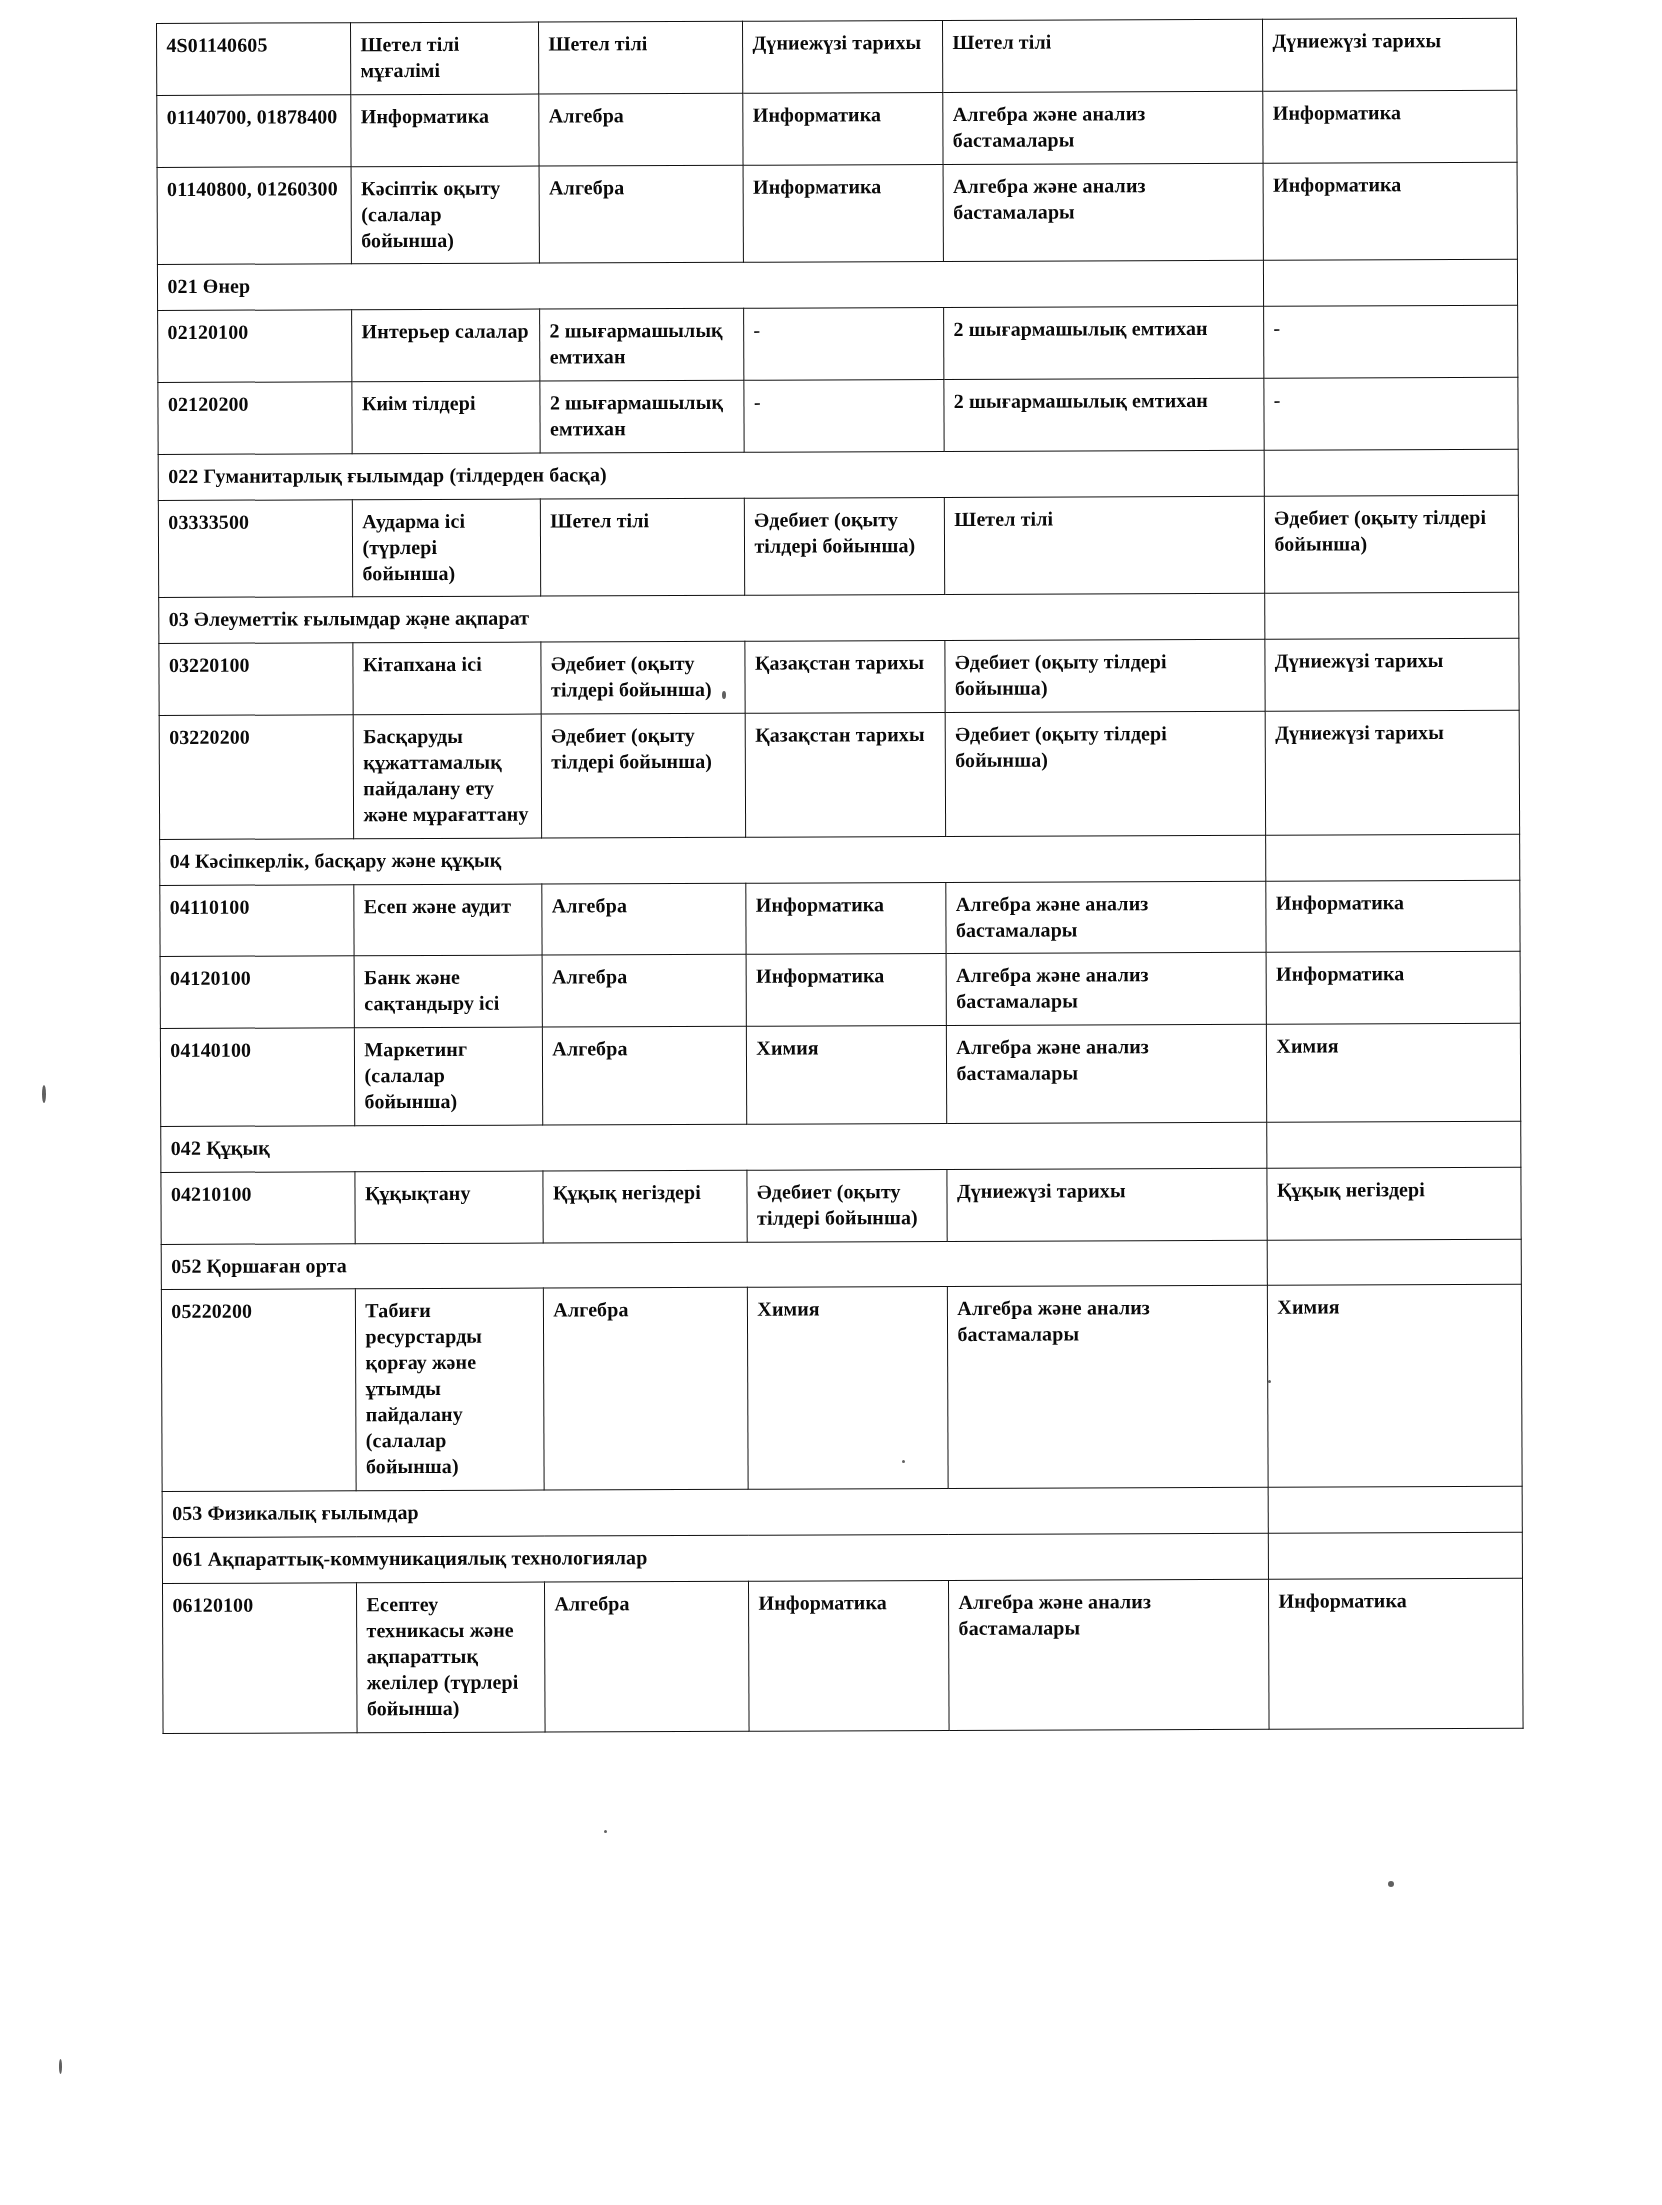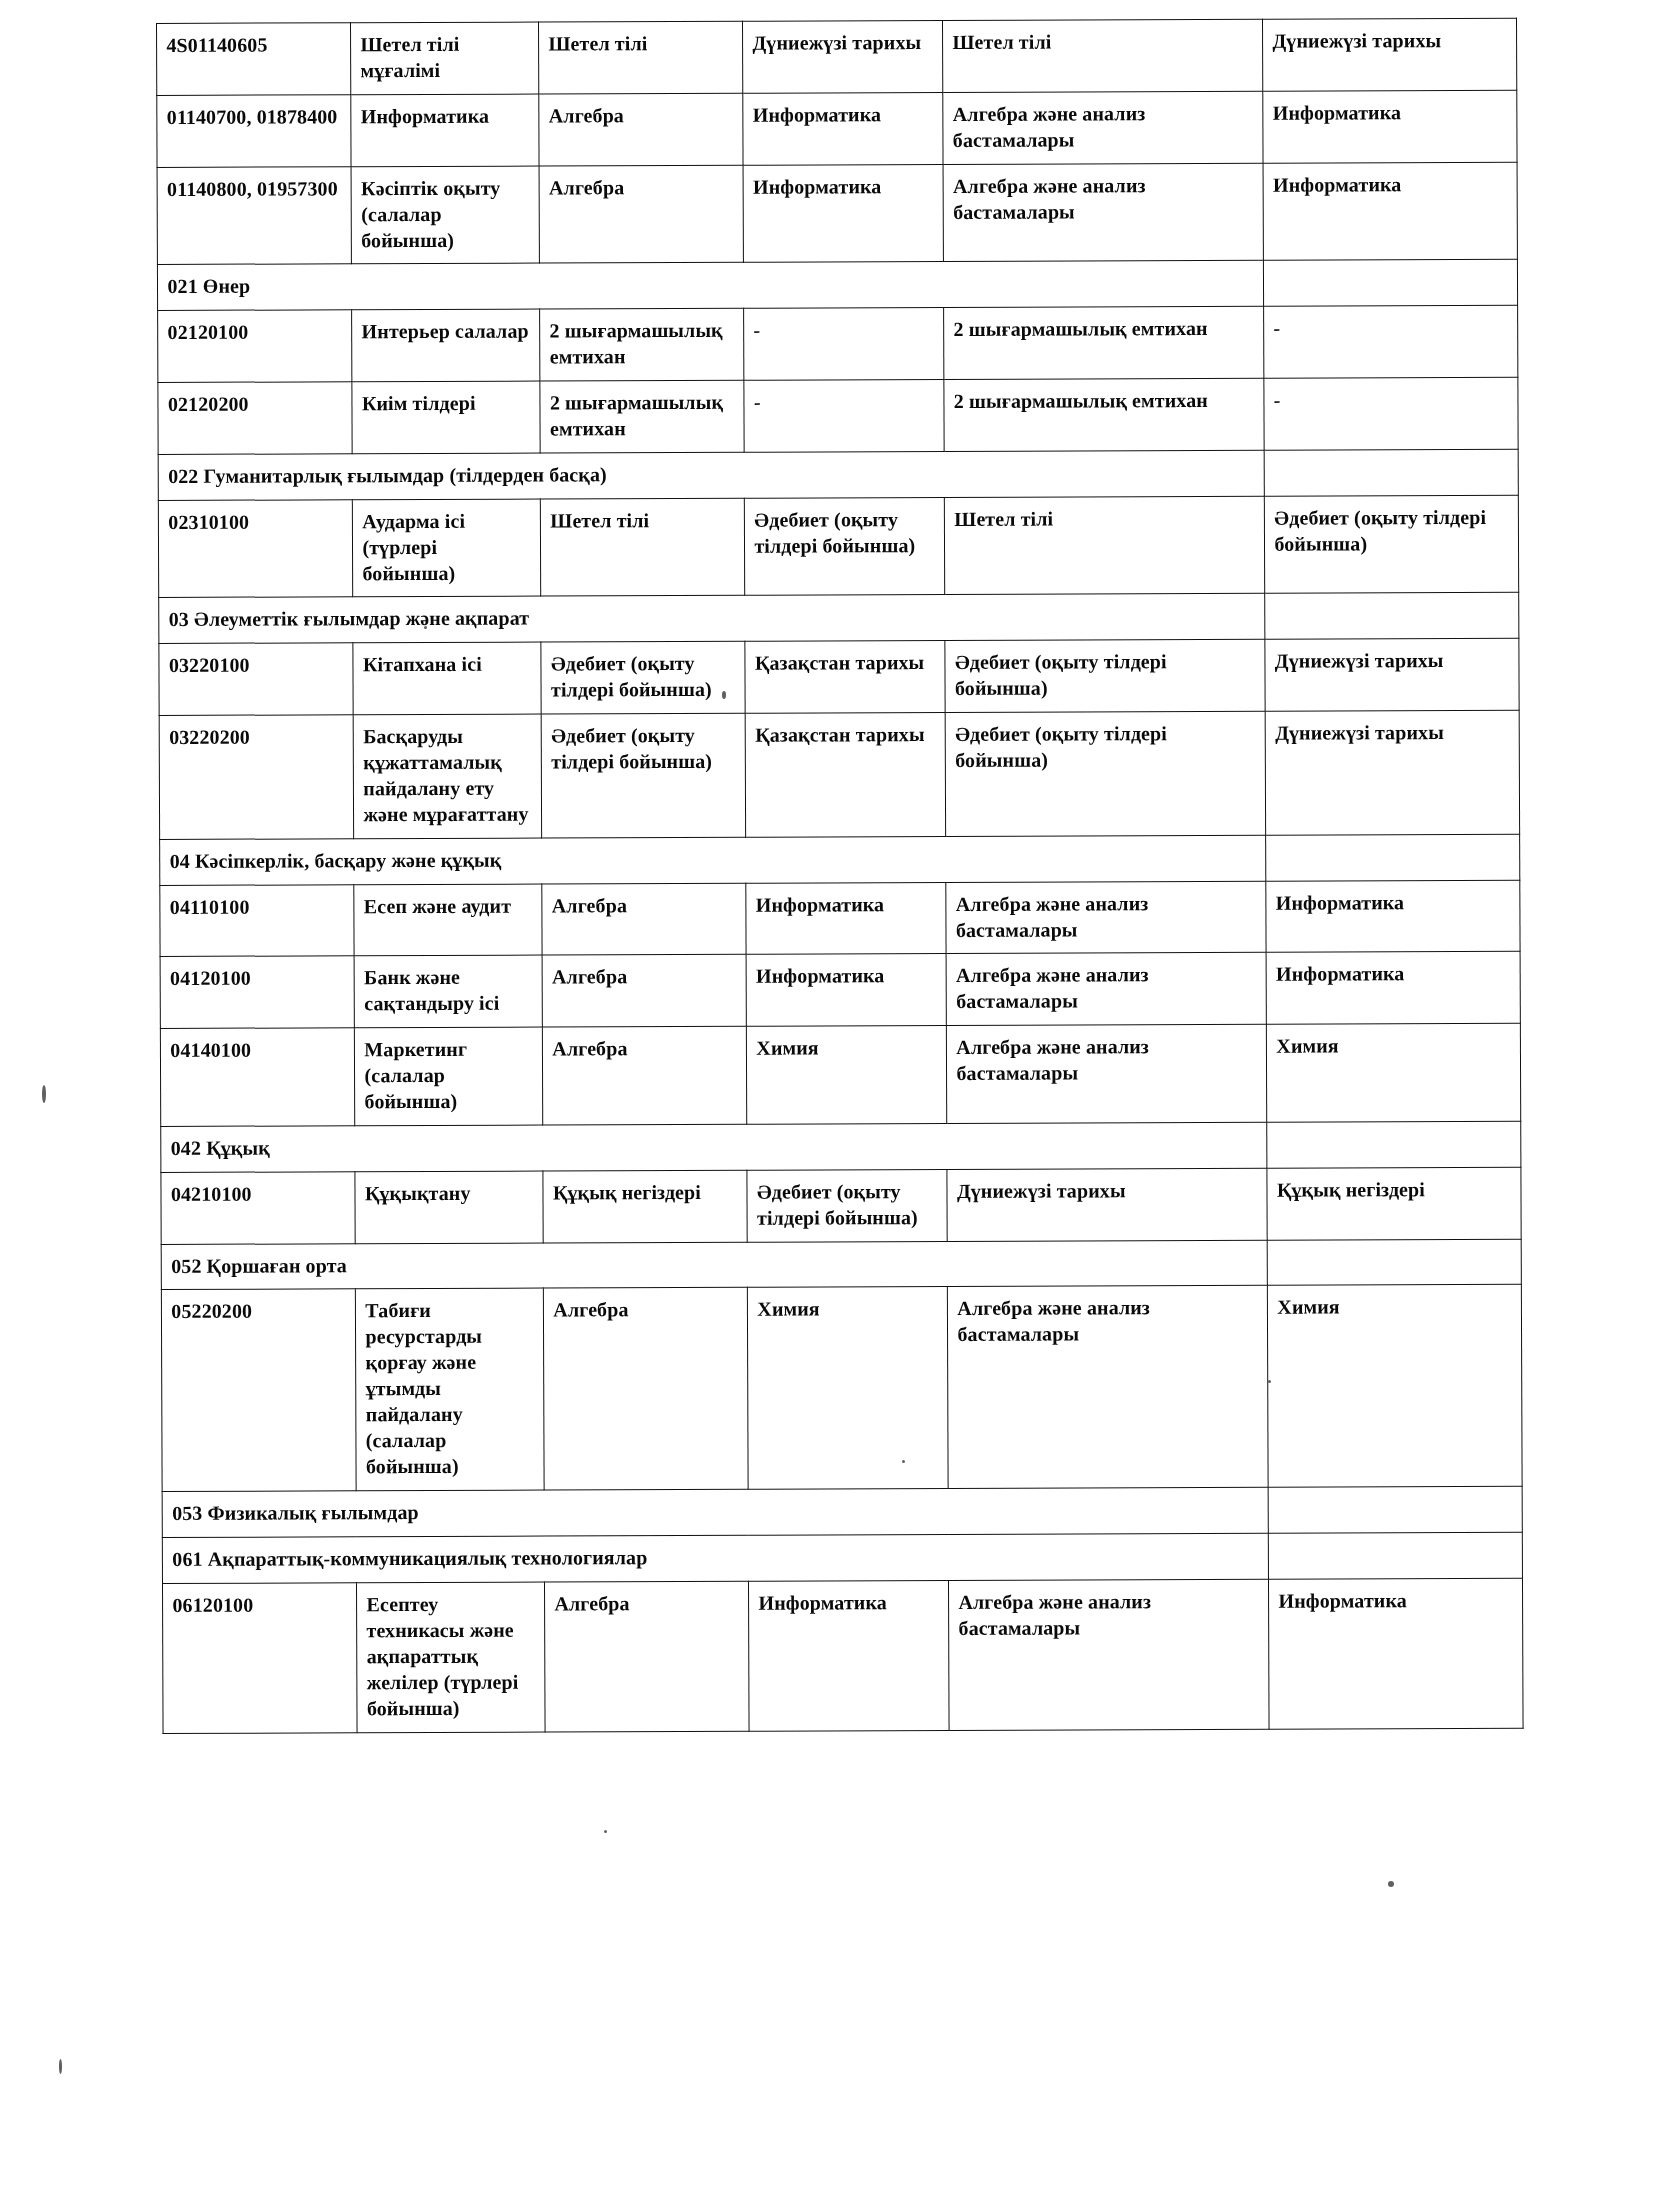--- a/index.html
+++ b/index.html
@@ -101,21 +101,21 @@
           </tr>
           <tr>
             <td>01140700, 01878400</td>
             <td>Информатика</td>
             <td>Алгебра</td>
             <td>Информатика</td>
             <td>Алгебра және анализ бастамалары</td>
             <td>Информатика</td>
           </tr>
           <tr>
-            <td>01140800, 01957300</td>
+            <td>01140800, 01260300</td>
             <td>Кәсіптік оқыту (салалар бойынша)</td>
             <td>Алгебра</td>
             <td>Информатика</td>
             <td>Алгебра және анализ бастамалары</td>
             <td>Информатика</td>
           </tr>
           <tr>
             <td class="section" colspan="5">021 Өнер</td>
             <td class="blankcell"></td>
           </tr>
@@ -133,21 +133,21 @@
             <td>2 шығармашылық емтихан</td>
             <td>-</td>
             <td>2 шығармашылық емтихан</td>
             <td>-</td>
           </tr>
           <tr>
             <td class="section" colspan="5">022 Гуманитарлық ғылымдар (тілдерден басқа)</td>
             <td class="blankcell"></td>
           </tr>
           <tr>
-            <td>02310100</td>
+            <td>03333500</td>
             <td>Аударма ісі (түрлері бойынша)</td>
             <td>Шетел тілі</td>
             <td>Әдебиет (оқыту тілдері бойынша)</td>
             <td>Шетел тілі</td>
             <td>Әдебиет (оқыту тілдері бойынша)</td>
           </tr>
           <tr>
             <td class="section" colspan="5">03 Әлеуметтік ғылымдар және ақпарат</td>
             <td class="blankcell"></td>
           </tr>

